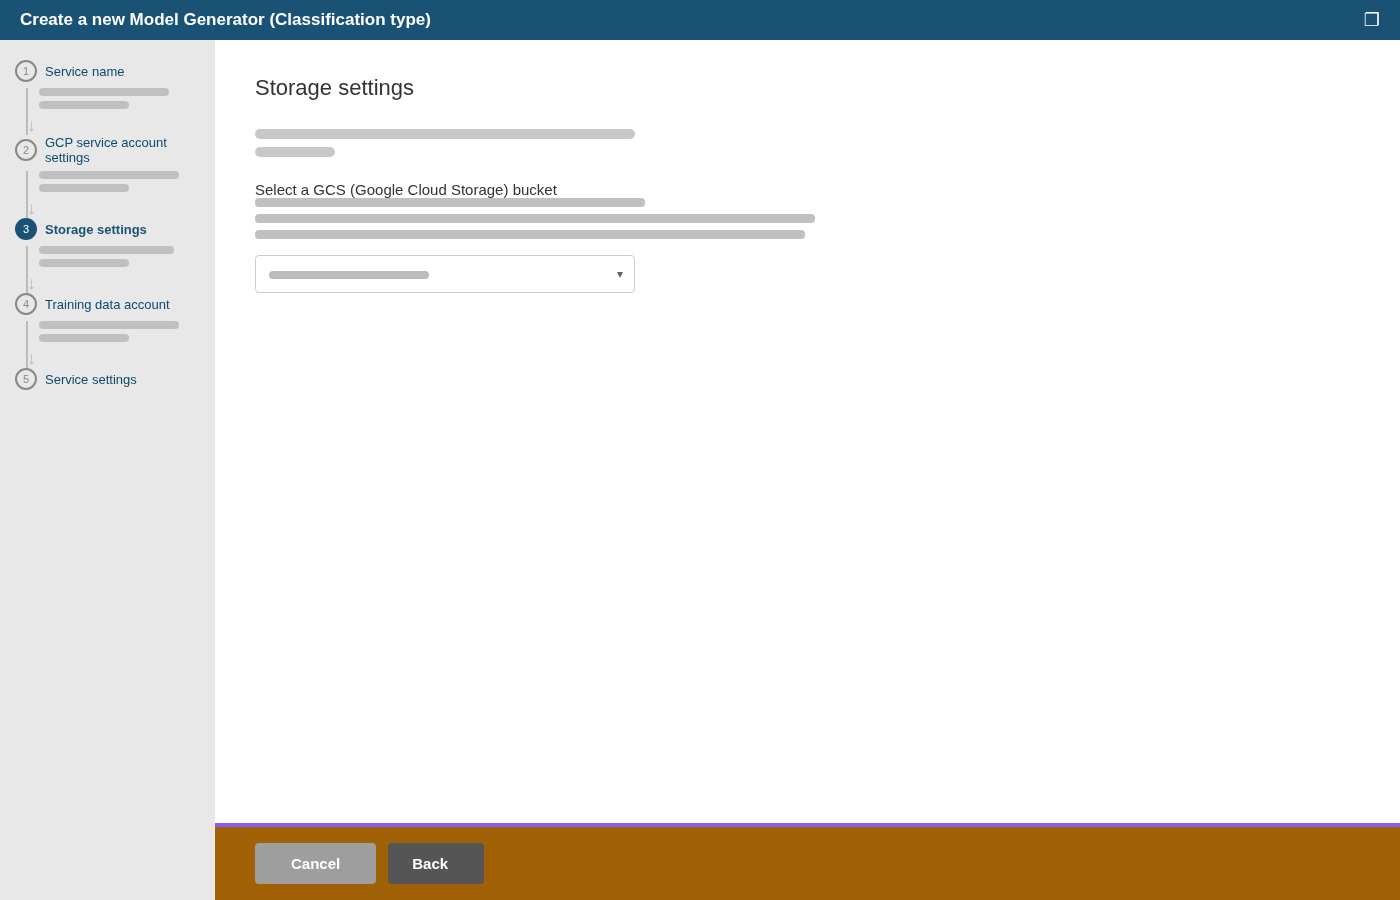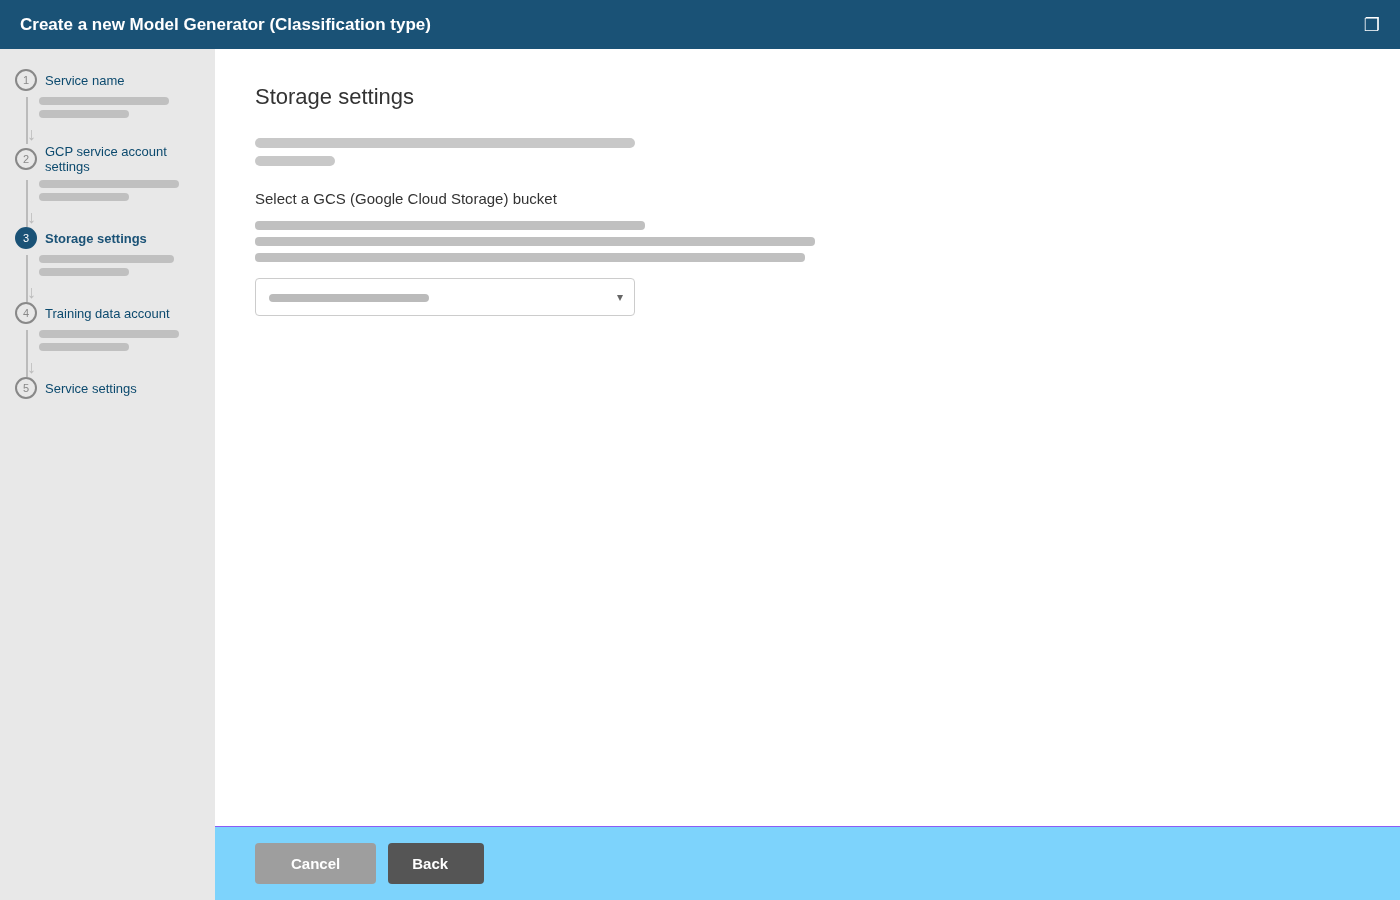--- a/index.html
+++ b/index.html
@@ -3,21 +3,21 @@
   <meta charset="utf-8">
   <style>
     * { box-sizing: border-box; margin: 0; padding: 0; }
     body { font-family: Arial, sans-serif; background: #f0f0f0; width: 1400px; height: 900px; overflow: hidden; display: flex; flex-direction: column; }
 
     
     .header {
       background: #1a5276;
       color: white;
       padding: 0 20px;
-      height: 49px;
+      height: 40px;
       display: flex;
       align-items: center;
       justify-content: space-between;
       flex-shrink: 0;
     }
     .header-title {
       font-size: 17px;
       font-weight: bold;
     }
     .header-icon {
@@ -145,21 +145,20 @@
       height: 10px;
       border-radius: 5px;
       background: #c8c8c8;
       margin-bottom: 8px;
     }
 
     .section-subtitle {
       font-size: 15px;
       color: #333;
       margin-top: 24px;
-      margin-bottom: 14px;
     }
 
     .info-bars {
       display: flex;
       flex-direction: column;
       gap: 7px;
       margin-bottom: 16px;
     }
 
     .info-bar {
@@ -191,22 +190,22 @@
       right: 12px;
       top: 50%;
       transform: translateY(-50%);
       color: #666;
       font-size: 12px;
       pointer-events: none;
     }
 
     
     .footer {
-      background: #7dd3fc;
-      border-top: 1px solid #8b5cf6;
+      background: #a16207;
+      border-top: 4px solid #8b5cf6;
       padding: 16px 40px;
       display: flex;
       align-items: center;
       justify-content: space-between;
       flex-shrink: 0;
     }
 
     .footer-left {
       display: flex;
       gap: 12px;

